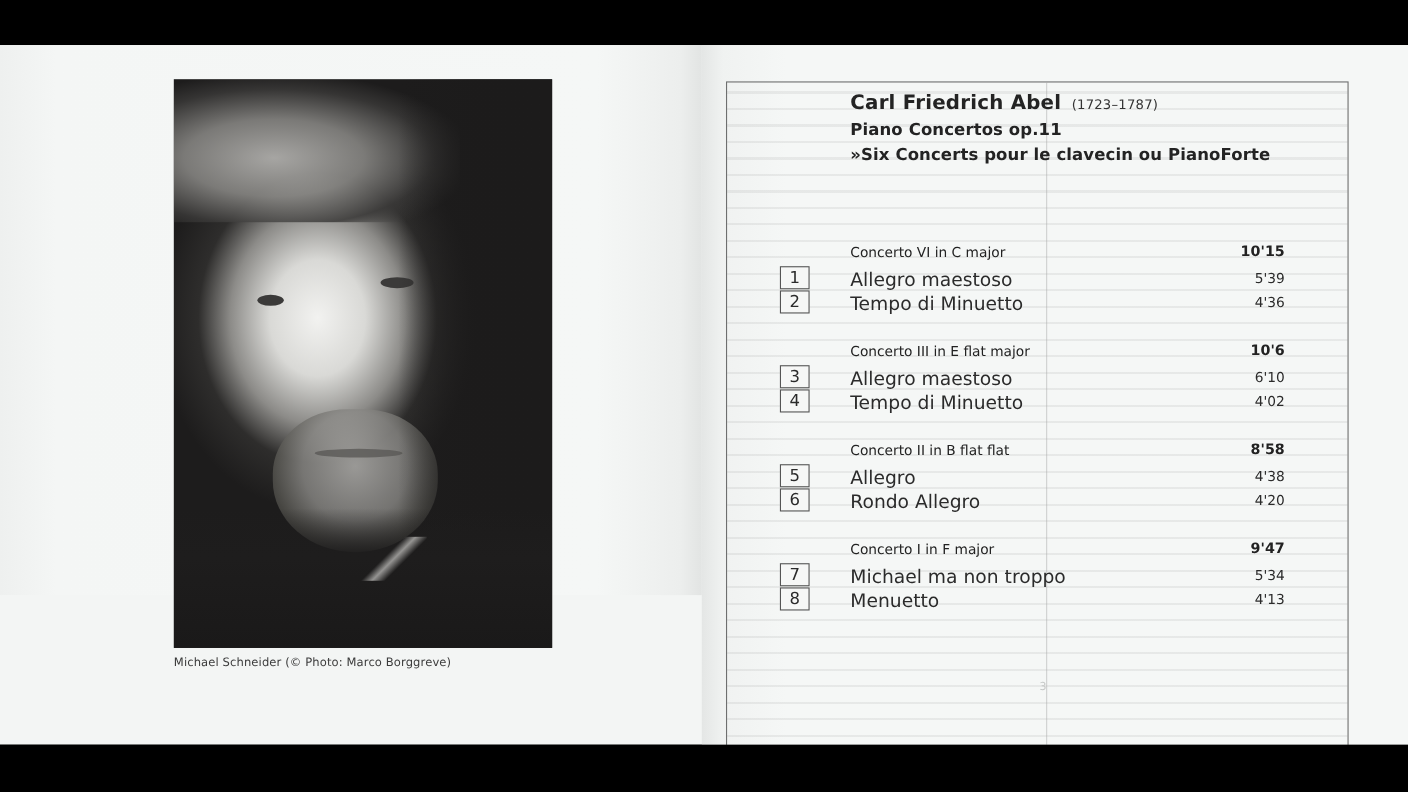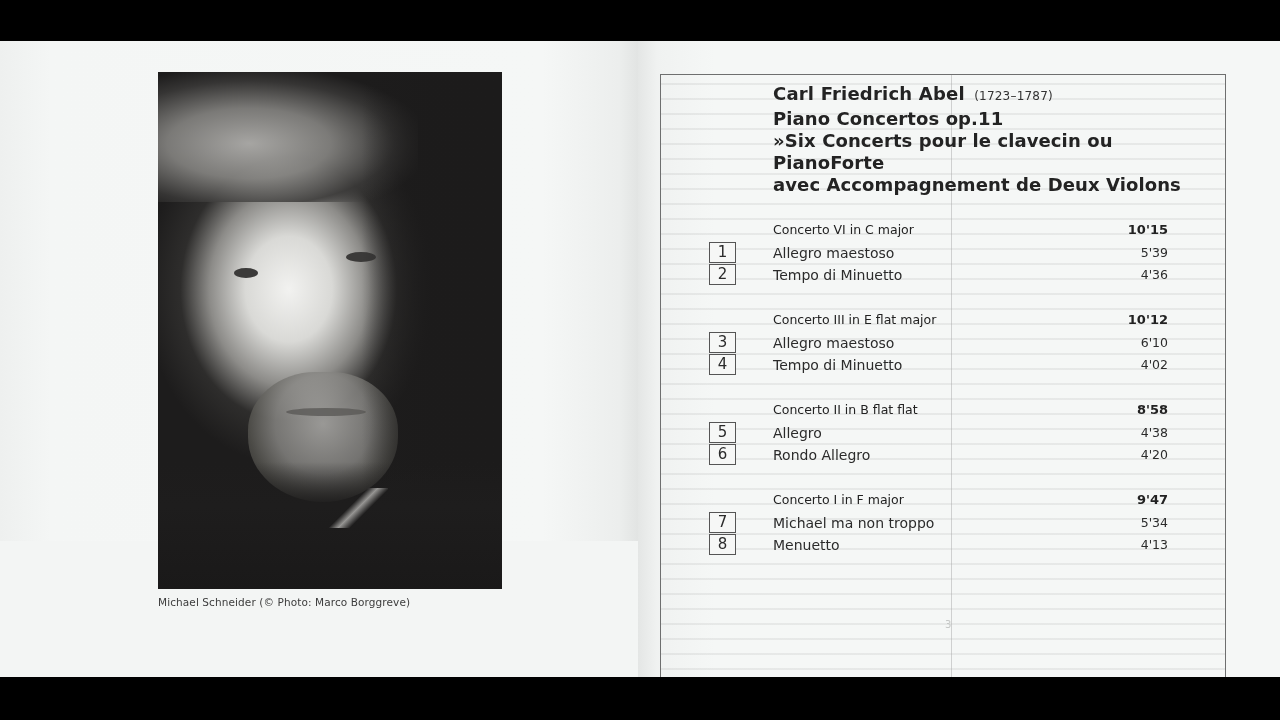--- a/index.html
+++ b/index.html
@@ -37,29 +37,29 @@
 
     
     .frame { position: absolute; left: 22px; top: 33px; width: 566px; height: 618px; border: 1.5px solid #6e6f6f; }
     .bleed { position: absolute; inset: 0; overflow: hidden; opacity: .09; pointer-events: none;
       background: repeating-linear-gradient(to bottom, transparent 0px, transparent 8px, #555 8px, #555 10px, transparent 10px, transparent 15px); }
     .bleed-col { position: absolute; top: 0; bottom: 0; width: 1px; background: #aaa; opacity: .5; }
 
     .header { position: absolute; left: 112px; top: 7px; color: #232323; }
     .composer { font-family: "DejaVu Sans", sans-serif; font-weight: bold; font-size: 18px; letter-spacing: 0.2px; line-height: 24px; }
     .dates { font-weight: normal; font-size: 12px; color: #333; margin-left: 3px; }
-    .sub { font-weight: bold; font-size: 18px; line-height: 22px; letter-spacing: 0.1px; }
+    .sub { font-weight: bold; font-size: 15px; line-height: 22px; letter-spacing: 0.1px; }
 
     .concerto { position: absolute; left: 0; width: 566px; }
     .c-title { position: absolute; left: 112px; top: 0; font-weight: normal; font-size: 12.5px; color: #222; white-space: nowrap; }
     .c-total { position: absolute; right: 59px; top: 0; font-weight: bold; font-size: 13px; color: #222; }
     .track { position: absolute; left: 0; width: 566px; height: 22px; }
     .track-num { position: absolute; left: 48px; top: 0; width: 27px; height: 21px; border: 1px solid #555;
       font-size: 15px; color: #2b2b2b; text-align: center; line-height: 19px; background: #f6f7f6; }
-    .track-title { position: absolute; left: 112px; top: 3px; font-size: 14px; color: #2b2b2b; white-space: nowrap; }
+    .track-title { position: absolute; left: 112px; top: 3px; font-size: 17px; color: #2b2b2b; white-space: nowrap; }
     .track-time { position: absolute; right: 59px; top: 3px; font-size: 12.5px; color: #2b2b2b; }
 
     .page-num { position: absolute; left: 307px; top: 578px; font-size: 10px; color: #c5c7c6; }
   </style>
 </head>
 <body>
 
 <div class="letterbox-top"></div>
 
 <div class="spread">
@@ -83,41 +83,40 @@
       <div class="bleed"></div>
       <div class="bleed-col" style="left:290px"></div>
 
       <div class="header">
         <div class="composer">
           <span>Carl Friedrich Abel</span>
           <span class="dates">(1723–1787)</span>
         </div>
         <div class="sub">Piano Concertos op.11</div>
         <div class="sub">»Six Concerts  pour le  clavecin ou PianoForte</div>
-        <div class="sub">avec Accompagnement de Deux Violons</div>
       </div>
 
       <div class="concerto" style="top:147px">
         <div class="c-title">Concerto VI  in  C major</div>
         <div class="c-total">10'15</div>
         <div class="track" style="top:20px">
           <div class="track-num">1</div>
           <div class="track-title">Allegro maestoso</div>
           <div class="track-time">5'39</div>
         </div>
         <div class="track" style="top:42px">
           <div class="track-num">2</div>
           <div class="track-title">Tempo di Minuetto</div>
           <div class="track-time">4'36</div>
         </div>
       </div>
 
       <div class="concerto" style="top:237px">
         <div class="c-title">Concerto III  in  E  flat major</div>
-        <div class="c-total">10'12</div>
+        <div class="c-total">10'6</div>
         <div class="track" style="top:20px">
           <div class="track-num">3</div>
           <div class="track-title">Allegro maestoso</div>
           <div class="track-time">6'10</div>
         </div>
         <div class="track" style="top:42px">
           <div class="track-num">4</div>
           <div class="track-title">Tempo di Minuetto</div>
           <div class="track-time">4'02</div>
         </div>

